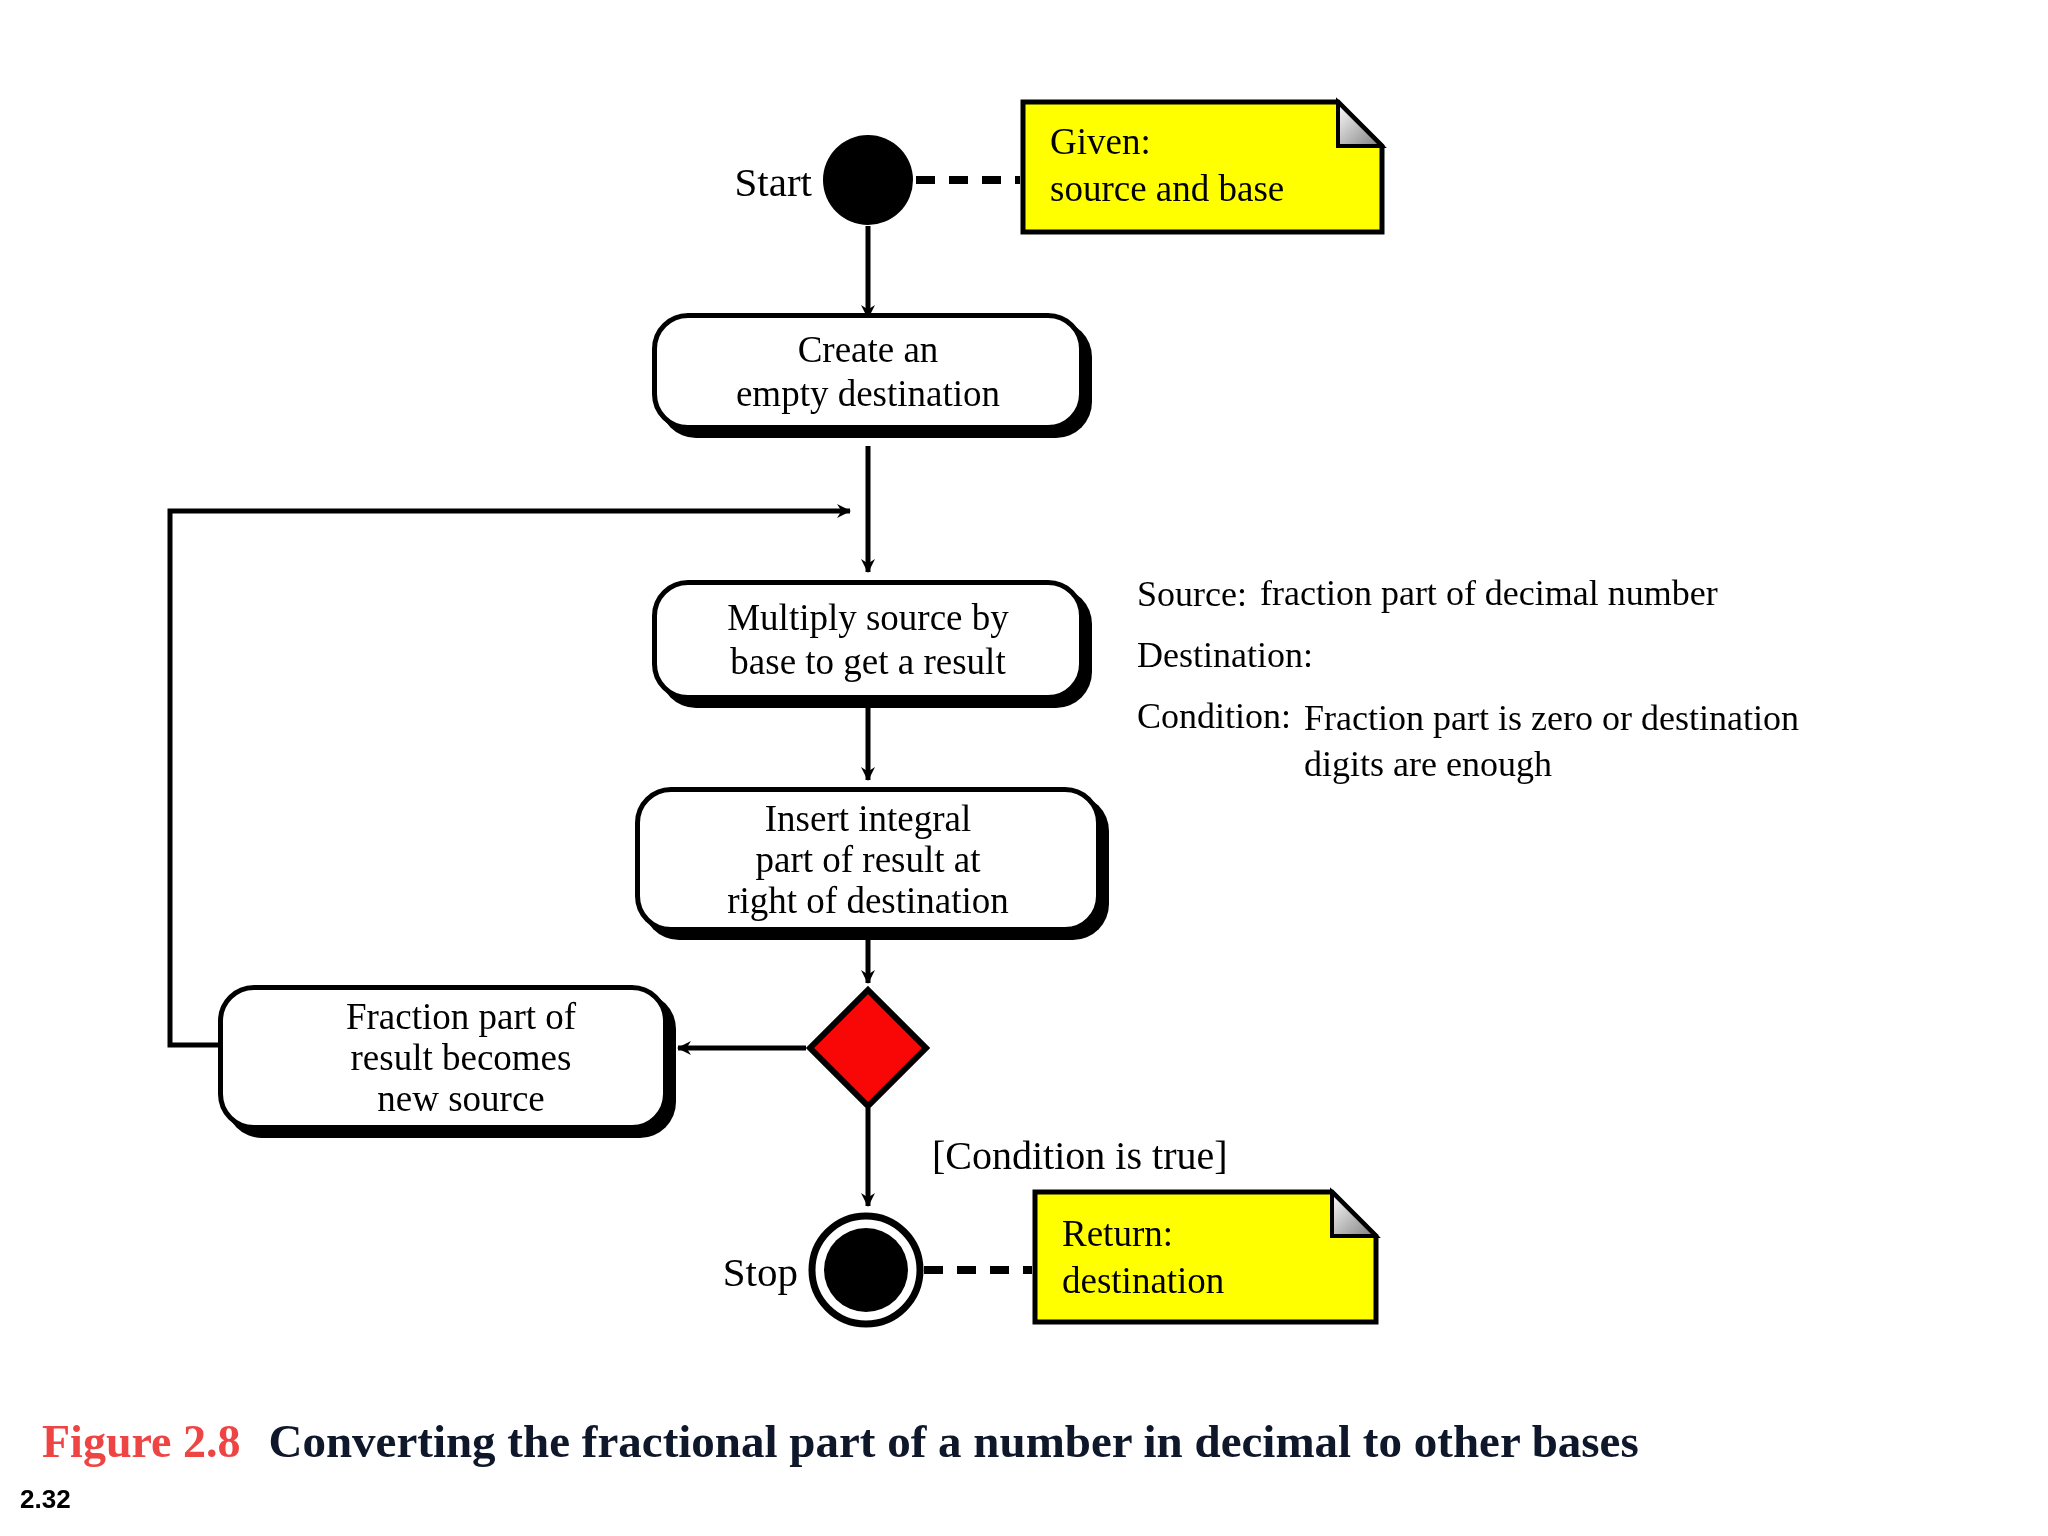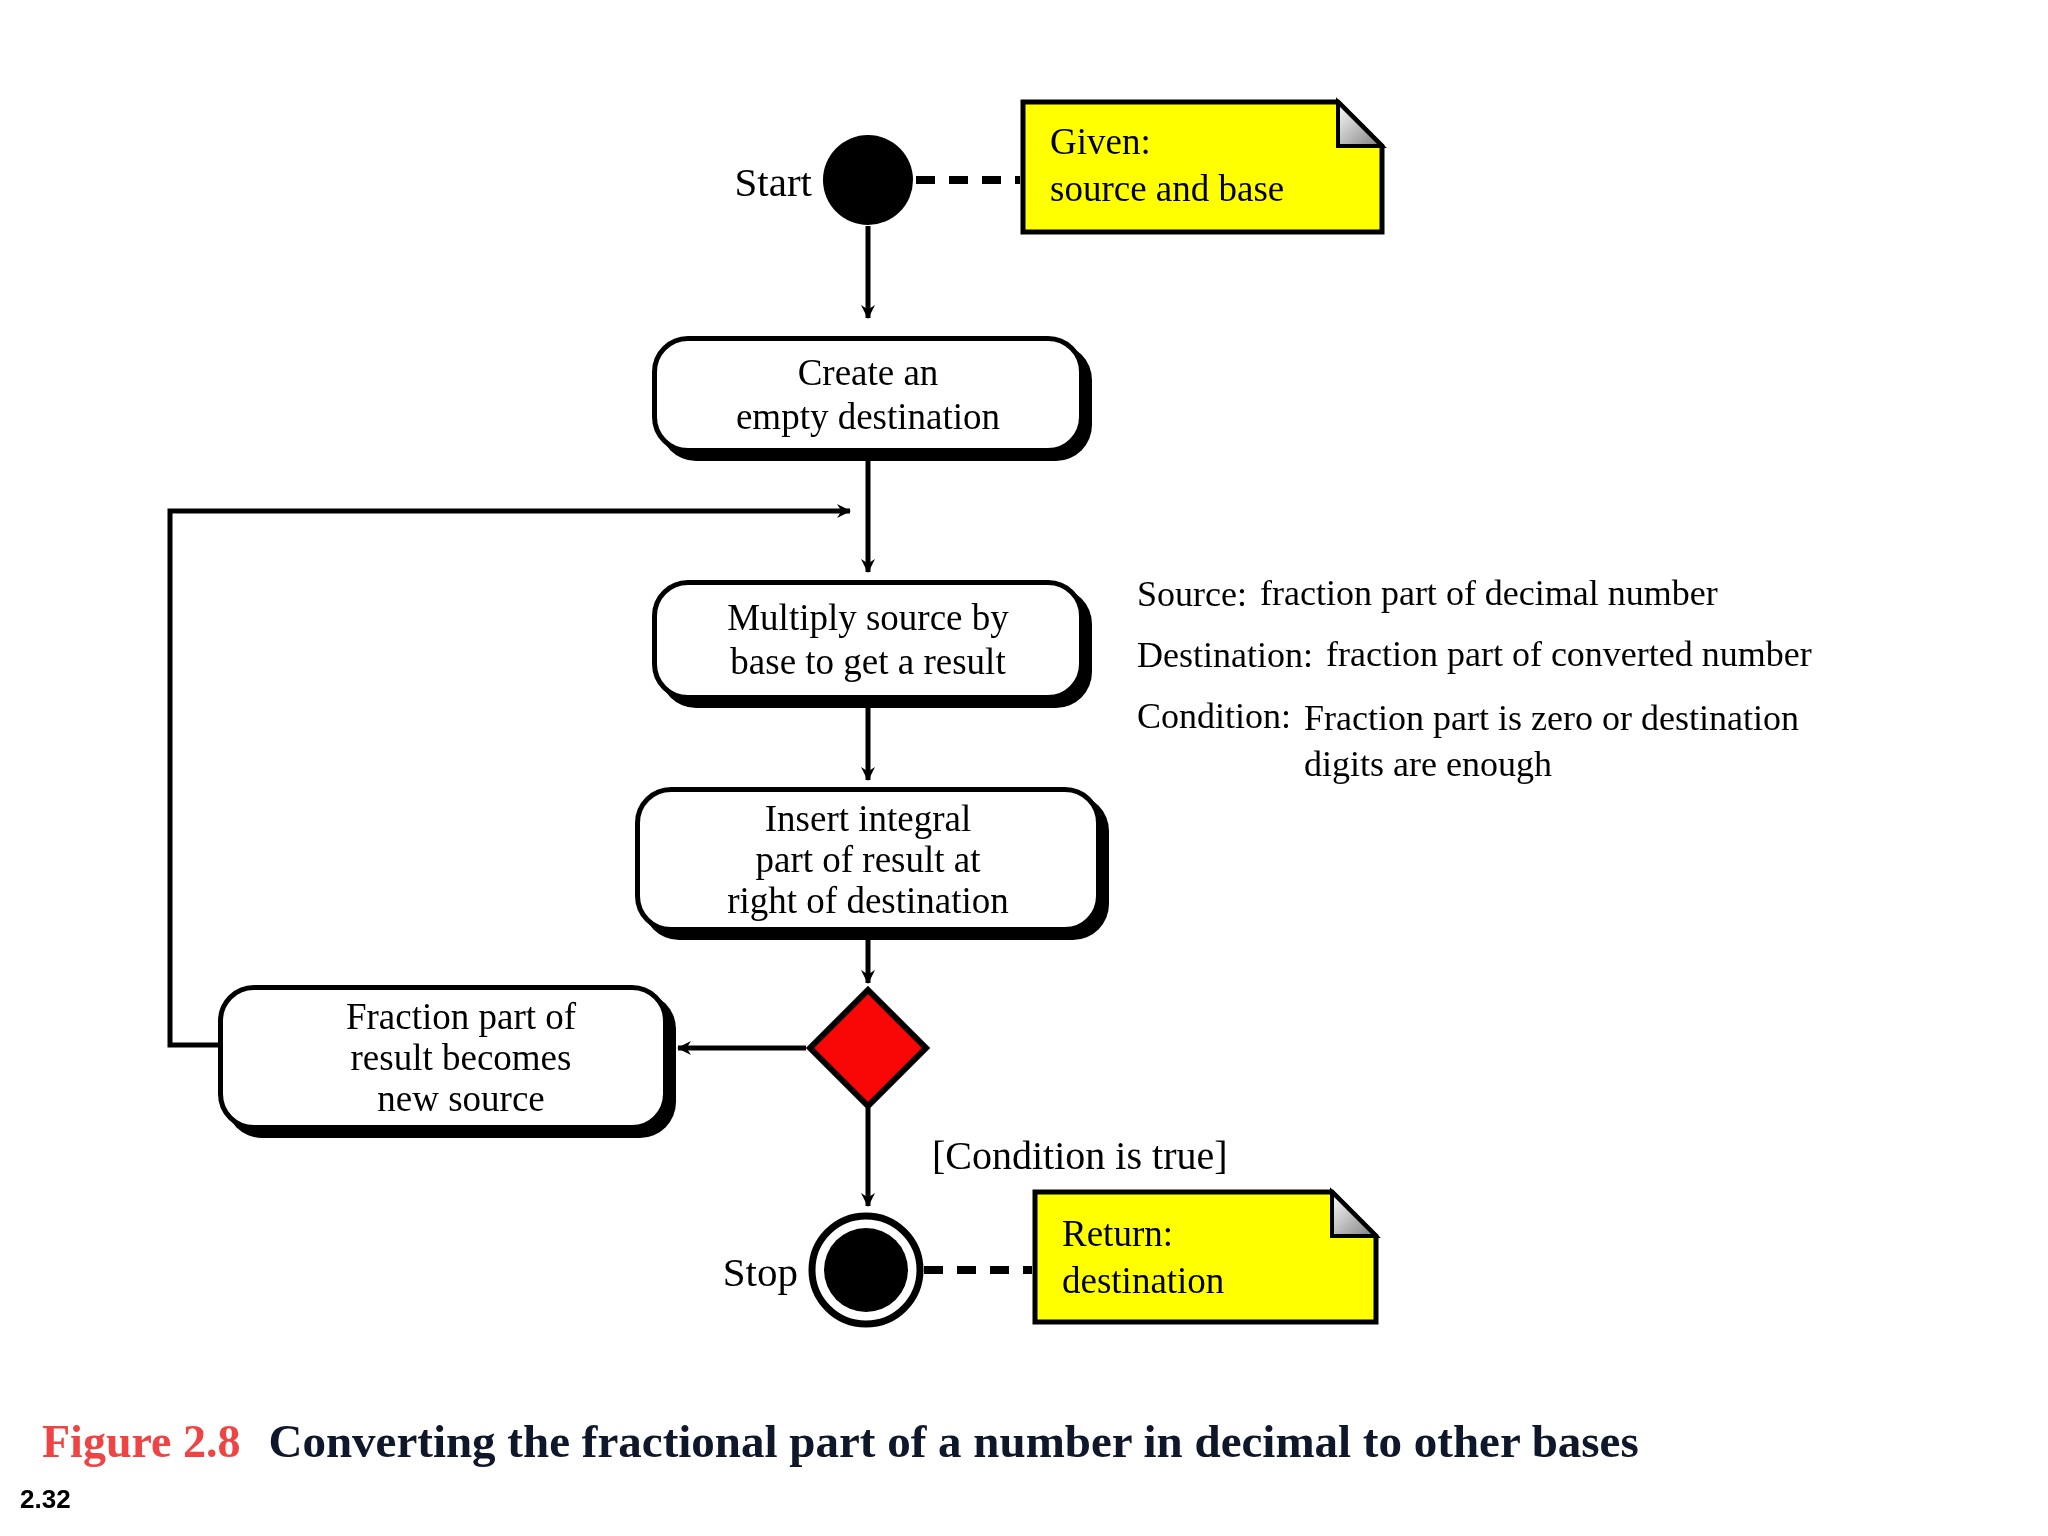--- a/index.html
+++ b/index.html
@@ -110,42 +110,39 @@
     <polygon points="1332,1192 1332,1236 1376,1236" fill="url(#foldGrad)" stroke="#000" stroke-width="4"></polygon>
   </svg>
 
   <div class="node-label" style="left:690px;top:158px;width:122px;">Start</div>
 
   <div class="note-text" style="left:1050px;top:118px;">
     <span>Given:</span>
     <span>source and base</span>
   </div>
 
-  <div class="activity" style="left:652px;top:336px;width:432px;height:117px;">
+  <div class="activity" style="left:652px;top:313px;width:432px;height:117px;">
     <span>Create an</span>
     <span>empty destination</span>
   </div>
 
   <div class="activity" style="left:652px;top:580px;width:432px;height:120px;">
     <span>Multiply source by</span>
     <span>base to get a result</span>
   </div>
 
   <div class="legend">
     <div class="legend-row">
       <span class="legend-term">Source:</span>
       <span class="legend-def">
           <span class="single">fraction part of decimal number</span>
         </span>
     </div>
     <div class="legend-row">
       <span class="legend-term">Destination:</span>
-      <span class="legend-def">
-          <span class="single">fraction part of converted number</span>
-        </span>
     </div>
     <div class="legend-row">
       <span class="legend-term">Condition:</span>
       <span class="legend-def">
         <span>Fraction part is zero or destination</span>
         <span>digits are enough</span>
       </span>
     </div>
   </div>
 

